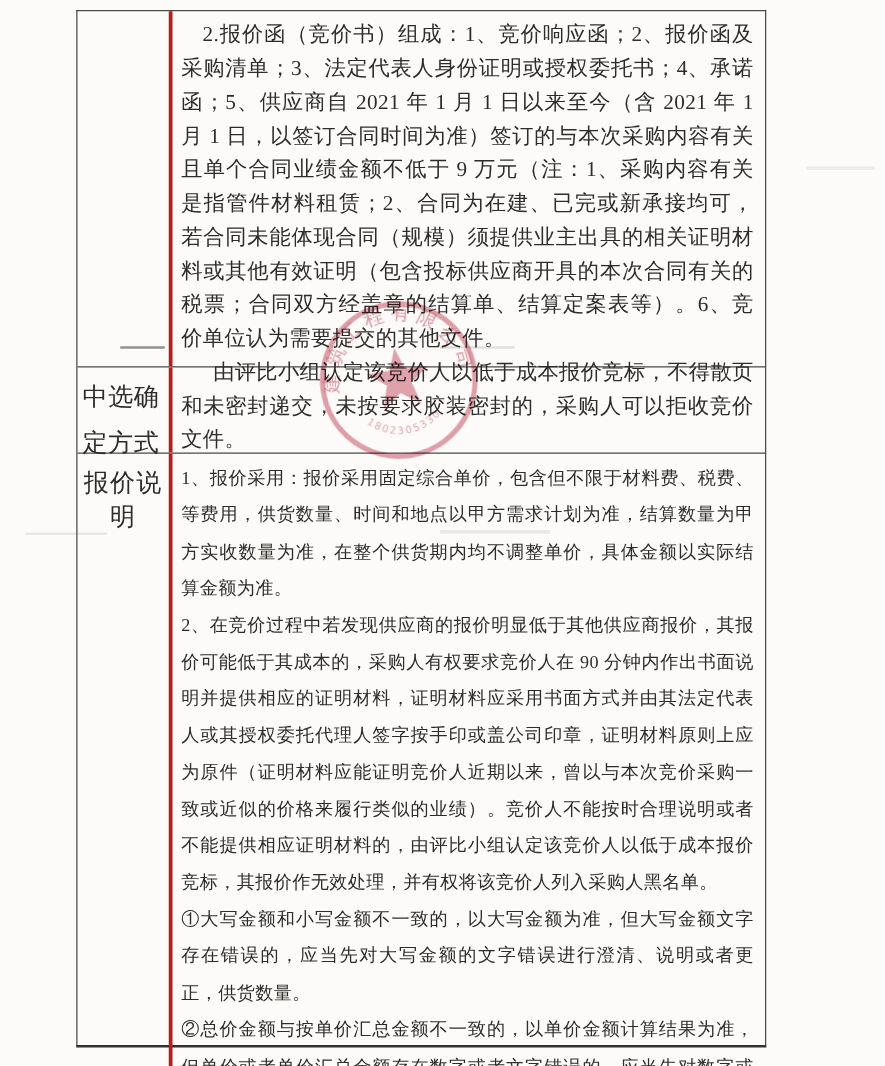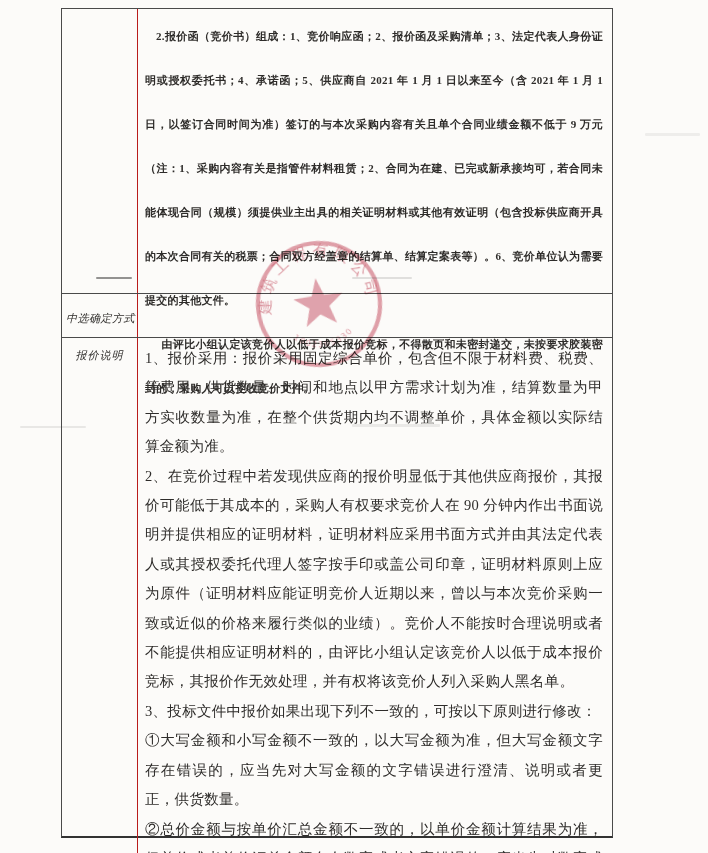--- a/index.html
+++ b/index.html
@@ -22,29 +22,29 @@
     display:flex;flex-direction:column;
     background:transparent;
   }
   .row{display:flex;box-sizing:border-box;border-bottom:1px solid #4a4a4a;}
   .row:last-child{border-bottom:none;}
   .row-1{height:285px;}
   .row-2{height:69px;}
   .row-3{flex:1;}
   .label-cell{
     width:76px;box-sizing:border-box;flex:none;
-    border-right:1px solid #b91c1c;
-    font-size:11px;letter-spacing:.5px;font-style:italic;
+    border-right:3px solid #b91c1c;
+    font-size:20px;letter-spacing:.5px;
   }
   .content-cell{
     flex:1;box-sizing:border-box;
     padding:5px 9px 0 7px;
     text-align:justify;
   }
-  .row-1 .content-cell{font-size:11px;line-height:44px;letter-spacing:.3px;font-weight:bold;}
+  .row-1 .content-cell{font-size:17px;line-height:27px;letter-spacing:.3px;}
   .row-2 .content-cell{font-size:12.6px;line-height:17px;letter-spacing:.2px;padding-top:2px;}
   .row-3 .content-cell{font-size:14.5px;line-height:29.4px;letter-spacing:.3px;padding-top:6px;}
   .row-2 .label-cell{padding:6px 1px 0 4px;line-height:37px;}
   .row-3 .label-cell{padding-top:10px;text-align:center;letter-spacing:1px;}
   .para{margin:0;}
 
   
   #stamp{
     position:absolute;left:234px;top:219px;
     mix-blend-mode:multiply;opacity:.85;
@@ -73,21 +73,20 @@
         </div>
       </div>
       <div class="row row-2">
         <div class="label-cell">中选确定方式</div>
       </div>
       <div class="row row-3">
         <div class="label-cell">报价说明</div>
         <div class="content-cell">
           <p class="para" style="text-indent: 0em;">1、报价采用：报价采用固定综合单价，包含但不限于材料费、税费、等费用，供货数量、时间和地点以甲方需求计划为准，结算数量为甲方实收数量为准，在整个供货期内均不调整单价，具体金额以实际结算金额为准。</p>
           <p class="para" style="text-indent: 0em; font-family: Liberation Serif, serif;">2、在竞价过程中若发现供应商的报价明显低于其他供应商报价，其报价可能低于其成本的，采购人有权要求竞价人在 90 分钟内作出书面说明并提供相应的证明材料，证明材料应采用书面方式并由其法定代表人或其授权委托代理人签字按手印或盖公司印章，证明材料原则上应为原件（证明材料应能证明竞价人近期以来，曾以与本次竞价采购一致或近似的价格来履行类似的业绩）。竞价人不能按时合理说明或者不能提供相应证明材料的，由评比小组认定该竞价人以低于成本报价竞标，其报价作无效处理，并有权将该竞价人列入采购人黑名单。</p>
-          <p class="para" style="text-indent: 0em;">3、投标文件中报价如果出现下列不一致的，可按以下原则进行修改：</p>
           <p class="para" style="text-indent: 0em;">①大写金额和小写金额不一致的，以大写金额为准，但大写金额文字存在错误的，应当先对大写金额的文字错误进行澄清、说明或者更正，供货数量。</p>
           <p class="para" style="text-indent: 0em;">②总价金额与按单价汇总金额不一致的，以单价金额计算结果为准，但单价或者单价汇总金额存在数字或者文字错误的，应当先对数字或者文字错误进行澄清、说明或者更正，再行修正。</p>
         </div>
       </div>
     </div>
 
   <svg id="stamp" width="170" height="170" viewBox="-85 -85 170 170">
     <defs>
       <filter id="sblur">
           <feGaussianBlur stdDeviation="0.45"></feGaussianBlur>

